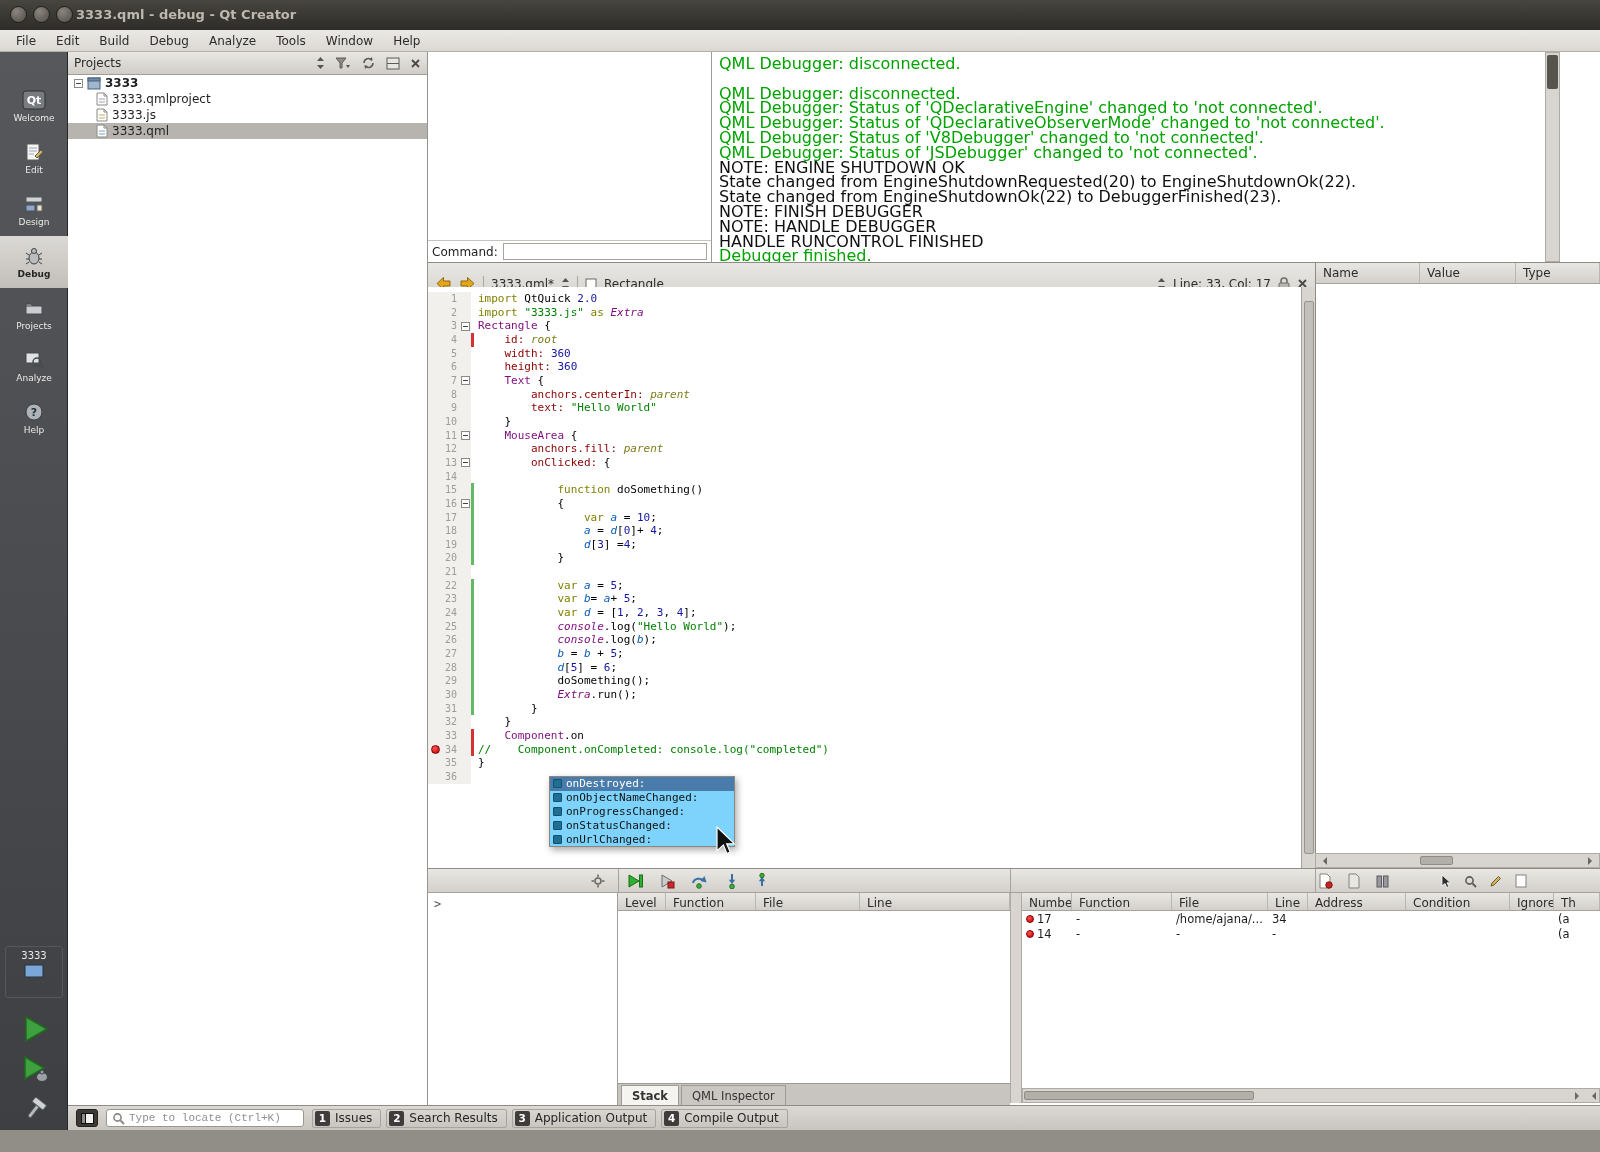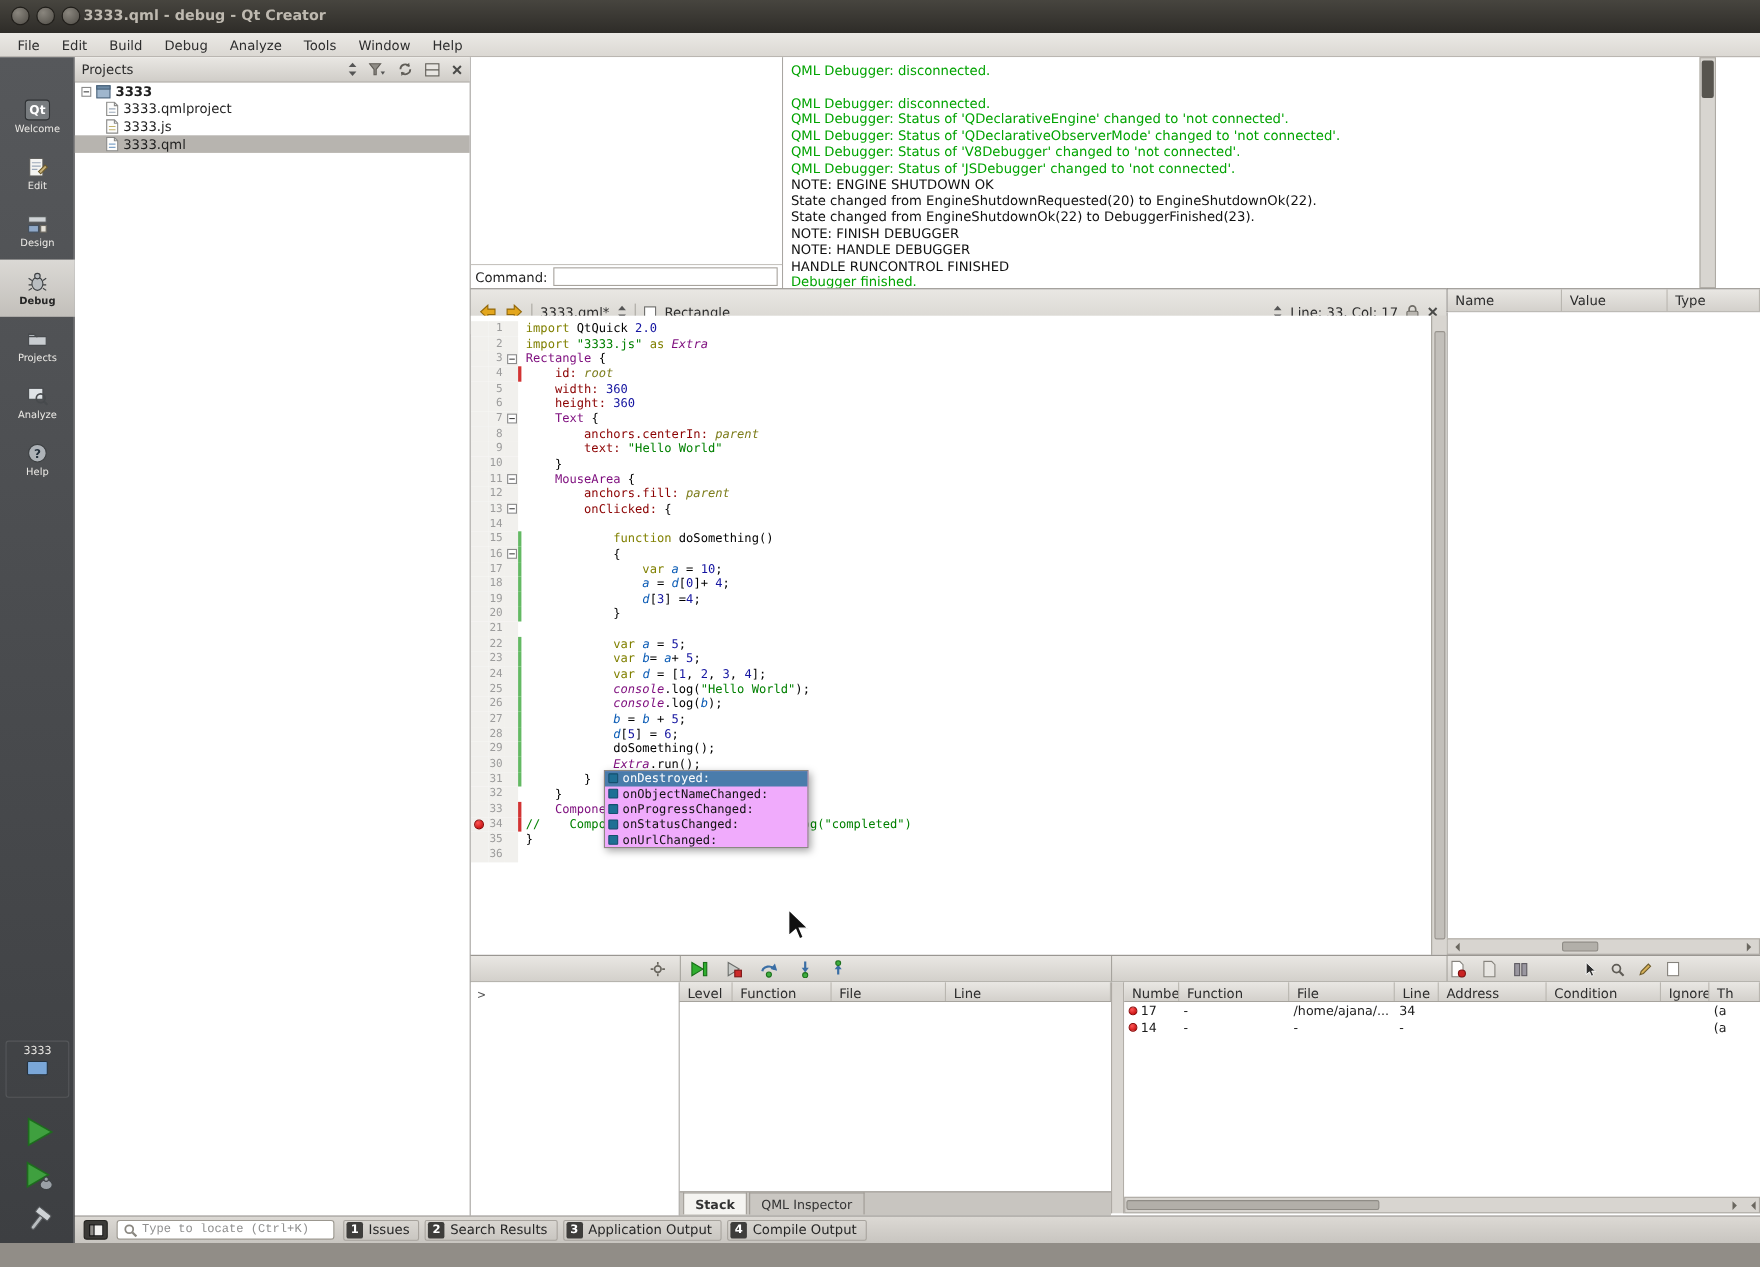--- a/index.html
+++ b/index.html
@@ -44,21 +44,21 @@
   .foldbox{width:9px;height:9px;border:1px solid #8a8a8a;background:#fff;position:relative;flex:none}
   .foldbox::after{content:"";position:absolute;left:1px;right:1px;top:3px;height:1px;background:#444}
 
   
   #logpane-left{position:absolute;left:428px;top:52px;width:284px;height:210px;background:#fff;border-right:1px solid #a09d98}
   #command-row{position:absolute;left:0;bottom:0;width:100%;height:22px;display:flex;align-items:center;
                padding:0 4px;gap:5px;border-top:1px solid #c6c3be}
   #command-label{font-size:12px;color:#222}
   #command-input{flex:1;height:17px;border:1px solid #a7a39d;background:#fff;font-size:12px;padding:0 3px;font-family:inherit}
   #logpane{position:absolute;left:712px;top:52px;width:833px;height:210px;background:#fff;overflow:hidden;padding:5px 0 0 7px}
-  .logline{font-size:12px;line-height:14.8px;white-space:pre}
+  .logline{font-size:16px;line-height:14.8px;white-space:pre}
   .lg{color:#00a300}.lk{color:#101010}
   #log-vscroll{position:absolute;left:1545px;top:52px;width:15px;height:210px;background:#d8d5d0;border:1px solid #aeaaa4}
   #log-vthumb{position:absolute;left:1px;top:2px;width:11px;height:34px;background:#57544e;border-radius:2px}
 
   
   #edit-toolbar{position:absolute;left:428px;top:262px;width:887px;height:43px;
                 background:linear-gradient(#e9e7e3,#d3d0cb);border-top:1px solid #8f8c87;border-bottom:1px solid #9f9c96;
                 display:flex;align-items:center;gap:7px;padding:0 7px;font-size:12px;color:#2c2c2c}
   .vsep{width:1px;height:16px;background:#aba8a2}
   .spacer{flex:1}
@@ -88,21 +88,21 @@
   .code{font:11px "DejaVu Sans Mono",monospace;line-height:13.67px;white-space:pre;padding-left:3px}
   .bpdot{position:absolute;left:3px;top:2px;width:9px;height:9px;border-radius:50%;
          background:radial-gradient(circle at 35% 30%,#f55,#b00);border:1px solid #800}
   .tk-kw{color:#808000}.tk-ty{color:#7d0c7d}.tk-tyi{color:#7d0c7d;font-style:italic}
   .tk-pr{color:#8b0000}.tk-nu{color:#1414a0}.tk-st{color:#008000}.tk-cm{color:#008000}
   .tk-vr{color:#0a5bb5;font-style:italic}.tk-idt{color:#7c7c1a;font-style:italic}.tk-pl{color:#000}
   #editor-vscroll{position:absolute;left:1301px;top:287px;width:14px;height:581px;background:#d8d5d0;border-left:1px solid #a7a39d}
   #editor-vthumb{position:absolute;left:2px;top:14px;width:10px;height:553px;background:#c2bfba;border:1px solid #98948e;border-radius:2px}
 
   
-  #completion-popup{position:absolute;left:549px;top:700px;width:186px;background:#f0abfc;
+  #completion-popup{position:absolute;left:549px;top:776px;width:186px;background:#7dd3fc;
                     border:1px solid #8b8882;box-shadow:2px 3px 7px rgba(0,0,0,.35);z-index:5}
   .citem{height:13.8px;display:flex;align-items:center;gap:4px;padding-left:3px;
          font:11px "DejaVu Sans Mono",monospace;color:#111;white-space:pre}
   .citem.sel{background:#4a7cab;color:#fff}
   .ci{width:9px;height:9px;background:#1f6f94;border:1px solid #154f6e;border-radius:1px;flex:none}
 
   
   #bottom-toolbar{position:absolute;left:428px;top:868px;width:1172px;height:25px;
                   background:linear-gradient(#e9e7e3,#d3d0cb);border-top:1px solid #8f8c87;border-bottom:1px solid #a6a39d}
   .tbdiv{position:absolute;top:0;width:1px;height:100%;background:#a6a39d}
@@ -110,21 +110,21 @@
 
   
   #console-pane{position:absolute;left:428px;top:893px;width:190px;height:212px;background:#fff;
                 border-right:1px solid #a09d98;font:12px "DejaVu Sans Mono",monospace;color:#555;padding:4px 6px}
 
   
   #stack-header{position:absolute;left:618px;top:893px;width:392px;height:18px;display:flex;
                 background:linear-gradient(#e9e7e3,#d3d0cb);border-bottom:1px solid #a6a39d}
   #stack-body{position:absolute;left:618px;top:911px;width:392px;height:172px;background:#fff}
   #stack-tabs{position:absolute;left:618px;top:1083px;width:392px;height:22px;background:#c8c5c0;
-              border-top:1px solid #9e9a94;display:flex;align-items:flex-start;gap:2px;padding:0 0 0 3px}
+              border-top:1px solid #9e9a94;display:flex;align-items:center;gap:2px;padding:0 0 0 3px}
   .tab{height:20px;padding:3px 10px 0;font-size:11.5px;color:#333;background:#cac7c2;
        border:1px solid #9e9a94;border-bottom:none}
   .tab.active{background:#f5f4f1;font-weight:bold}
 
   
   #bp-vstrip{position:absolute;left:1010px;top:893px;width:12px;height:210px;background:#d8d5d0;
              border-left:1px solid #aeaaa4;border-right:1px solid #aeaaa4}
   #bp-header{position:absolute;left:1022px;top:893px;width:578px;height:18px;display:flex;
              background:linear-gradient(#e9e7e3,#d3d0cb);border-bottom:1px solid #a6a39d}
   #bp-body{position:absolute;left:1022px;top:911px;width:578px;height:177px;background:#fff}

